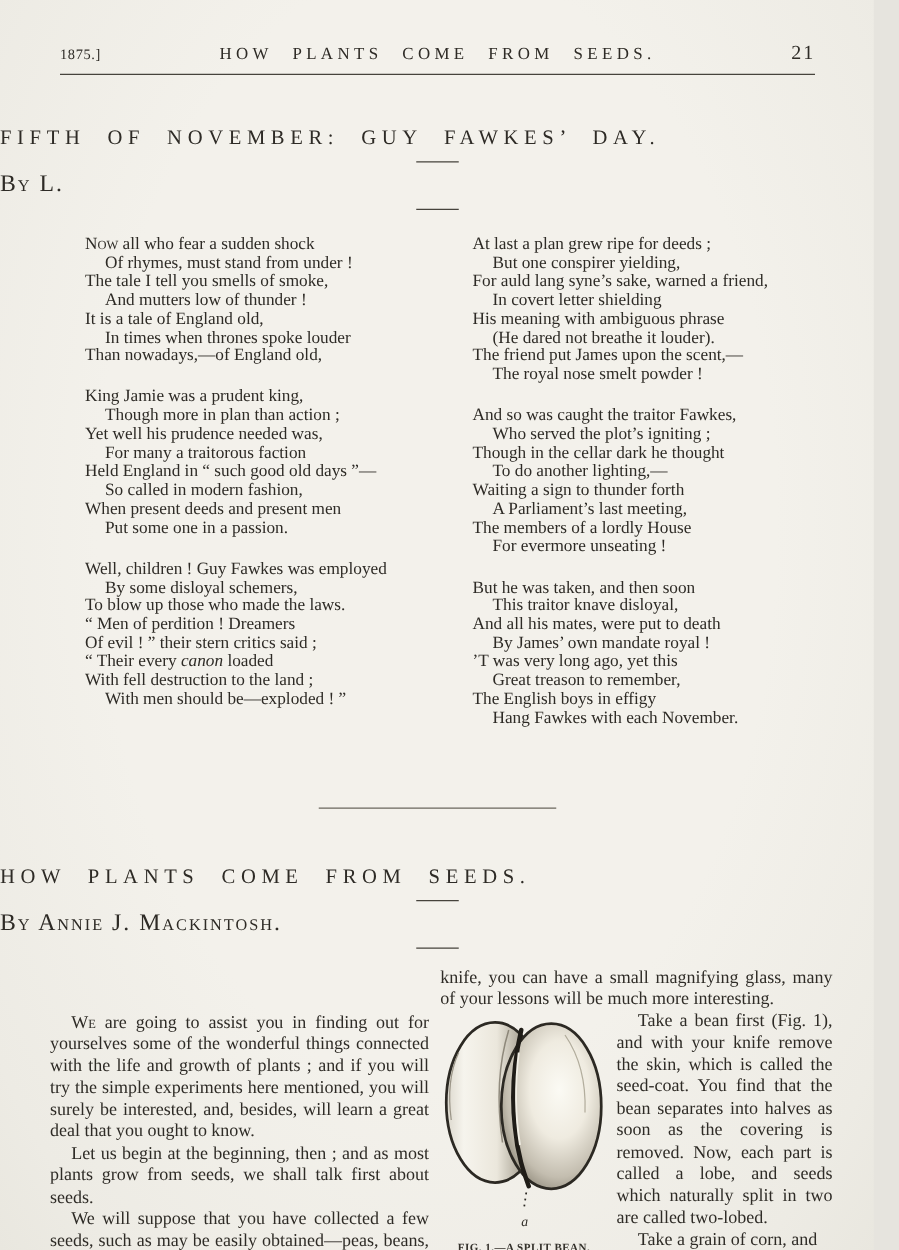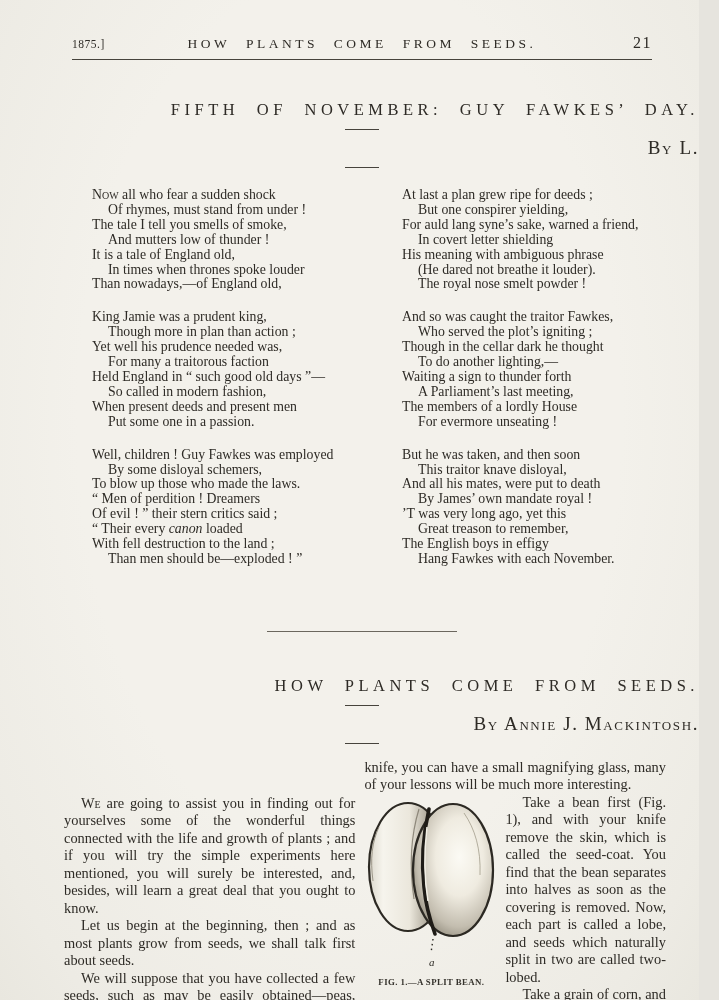--- a/index.html
+++ b/index.html
@@ -1,30 +1,29 @@
 <!DOCTYPE html>
 <html style="--paper: #f1efe9; --ink: #2e2b26;"><head>
 <meta charset="utf-8">
 <style>
   html,body{margin:0;padding:0;background:#e6e4de;}
   .page{
     width:699px;height:1000px;box-sizing:border-box;overflow:hidden;position:relative;
     background:radial-gradient(ellipse at 50% 42%, #f3f1eb 55%, #edebe4 88%, #e9e7df 100%);
     color:#2e2b26;
     font-family:"Liberation Serif","DejaVu Serif",serif;
-    padding-left:24px;
   }
   
   .header{display:flex;align-items:baseline;padding:34px 47px 0 48px;}
   .h-left{width:72px;font-size:11.5px;letter-spacing:.5px;}
   .h-center{flex:1;text-align:center;font-size:13.5px;letter-spacing:3.5px;word-spacing:9px;}
   .h-right{width:72px;text-align:right;font-size:16px;letter-spacing:1.5px;}
   .h-rule{border-top:1.4px solid #46433c;margin:7px 47px 0 48px;}
   
-  .sec-head{text-align:right;}
+  .sec-head{text-align:left;}
   .poem-head{margin-top:40px;}
   .article-head{margin-top:44px;}
   .sec-title{font-size:16.5px;letter-spacing:4.5px;word-spacing:9px;}
   .mini-rule{width:34px;border-top:1.2px solid #46433c;margin:9px auto 7px auto;}
   .mini-rule.second{margin:8px auto 0 auto;}
   .byline{font-variant:small-caps;font-size:19px;letter-spacing:1.6px;}
   
   .poem-body{display:flex;margin:20px 34px 0 68px;}
   .poem-col{width:310px;font-size:13.8px;line-height:14.9px;}
   .poem-col.right{flex:1;}
@@ -86,31 +85,32 @@
           <div class="pline ind">Put some one in a passion.</div>
         </div>
         <div class="stanza">
           <div class="pline">Well, children !  Guy Fawkes was employed</div>
           <div class="pline ind">By some disloyal schemers,</div>
           <div class="pline">To blow up those who made the laws.</div>
           <div class="pline">“ Men of perdition !  Dreamers</div>
           <div class="pline">Of evil ! ” their stern critics said ;</div>
           <div class="pline">“ Their every <em>canon</em> loaded</div>
           <div class="pline">With fell destruction to the land ;</div>
-          <div class="pline ind">Than men should be—exploded ! ”</div>
+          <div class="pline ind">With men should be—exploded ! ”</div>
         </div>
       </div>
     <div class="poem-col right">
         <div class="stanza">
           <div class="pline">At last a plan grew ripe for deeds ;</div>
           <div class="pline ind">But one conspirer yielding,</div>
           <div class="pline">For auld lang syne’s sake, warned a friend,</div>
           <div class="pline ind">In covert letter shielding</div>
           <div class="pline">His meaning with ambiguous phrase</div>
           <div class="pline ind">(He dared not breathe it louder).</div>
+          <div class="pline">The friend put James upon the scent,—</div>
           <div class="pline ind">The royal nose smelt powder !</div>
         </div>
         <div class="stanza">
           <div class="pline">And so was caught the traitor Fawkes,</div>
           <div class="pline ind">Who served the plot’s igniting ;</div>
           <div class="pline">Though in the cellar dark he thought</div>
           <div class="pline ind">To do another lighting,—</div>
           <div class="pline">Waiting a sign to thunder forth</div>
           <div class="pline ind">A Parliament’s last meeting,</div>
           <div class="pline">The members of a lordly House</div>

